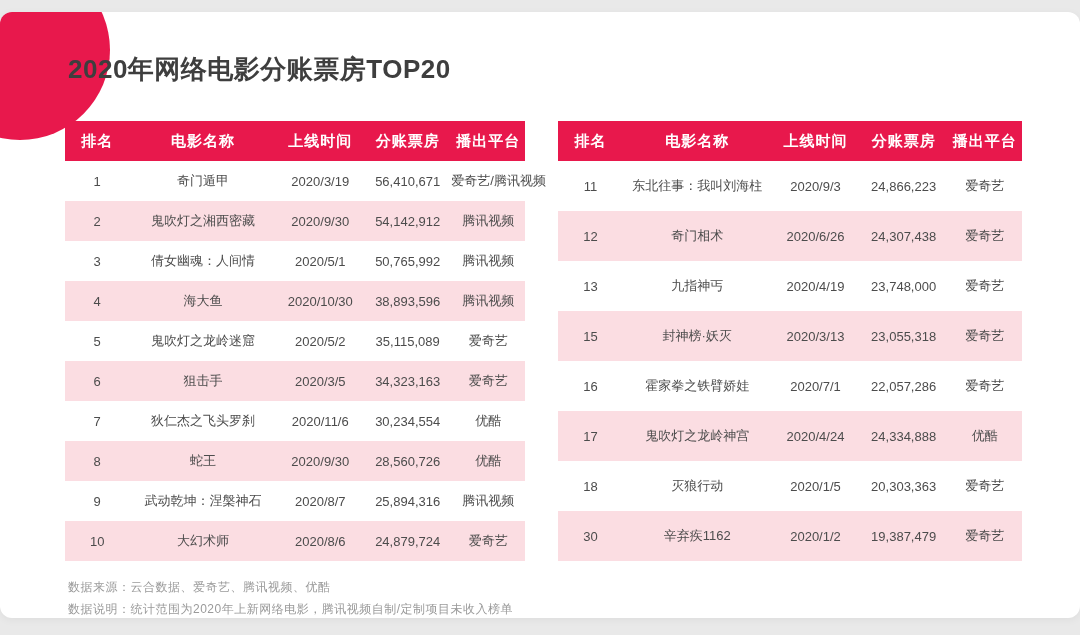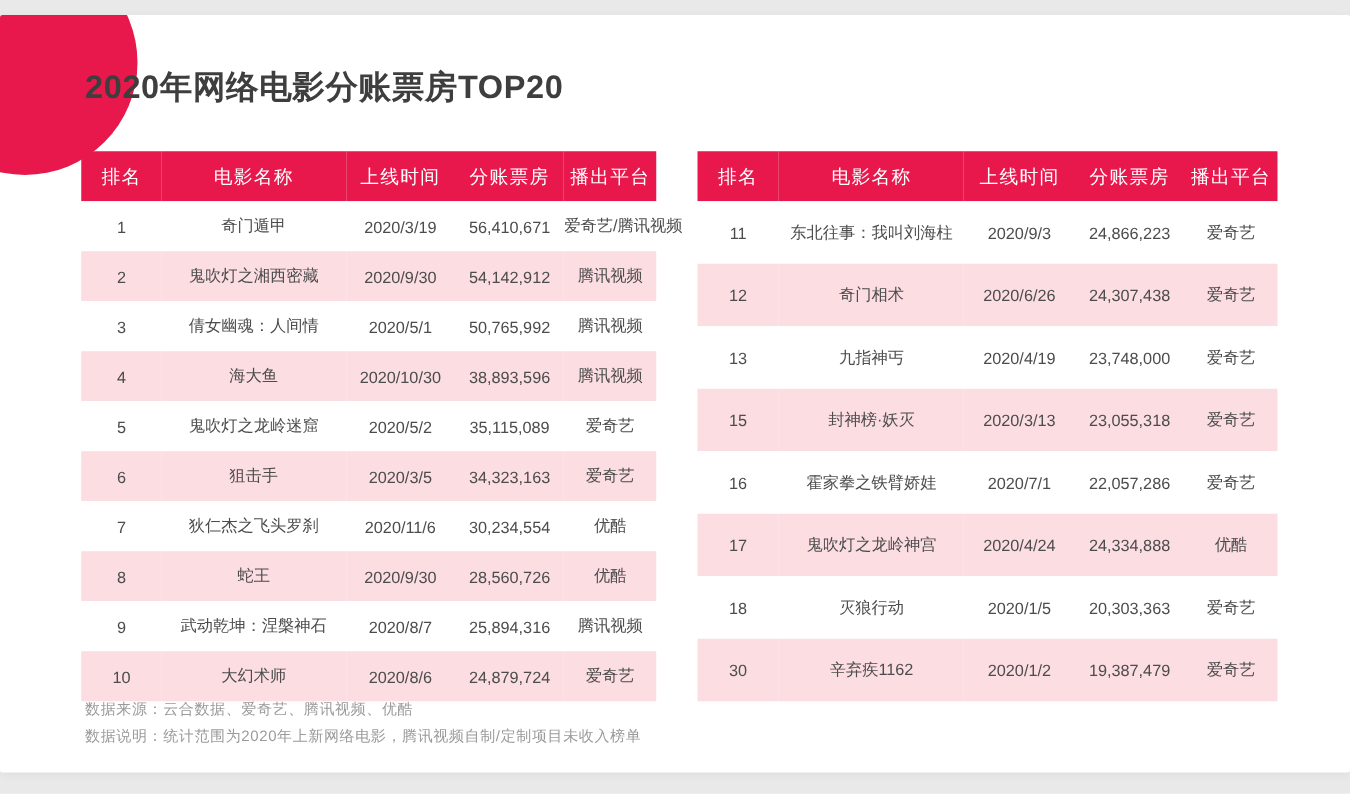--- a/index.html
+++ b/index.html
@@ -16,21 +16,21 @@
   body{
     position:relative;
     background:var(--page-bg);
     font-family:"Liberation Sans","DejaVu Sans",sans-serif;
     overflow:hidden;
   }
   .card{
     position:absolute;
     left:0; right:0; top:12px; height:606px;
     background:#ffffff;
-    border-radius:2px;
+    border-radius:12px;
     overflow:hidden;
     box-shadow:0 2px 8px rgba(0,0,0,0.05);
     padding-left:39px;
   }
   .deco-circle{
     position:absolute;
     left:-70px; top:-52px;
     width:180px; height:180px;
     border-radius:50%;
     background:var(--accent);
@@ -57,41 +57,41 @@
   table.t-right{width:464px;}
   col.c-rank{width:14%;}
   col.c-movie{width:32%;}
   col.c-date{width:19%;}
   col.c-revenue{width:19%;}
   col.c-platform{width:16%;}
   th{
     background:var(--accent);
     color:var(--header-text);
     font-size:15px;
-    font-weight:normal;
+    font-weight:bold;
     height:40px;
     text-align:center;
     white-space:nowrap;
     letter-spacing:1px;
   }
   td{
     height:40px;
     font-size:13px;
     color:var(--body-text);
     text-align:center;
     white-space:nowrap;
     overflow:visible;
     background:#ffffff;
   }
   tbody tr:nth-child(even) td{
     background:var(--row-alt);
   }
   .notes{
     position:absolute;
-    left:68px; top:544px;
+    left:68px; top:564px;
   }
   .notes p{
     font-size:12px;
     line-height:22px;
     color:var(--note-text);
     letter-spacing:0.5px;
   }
 </style>
 </head>
 <body>

